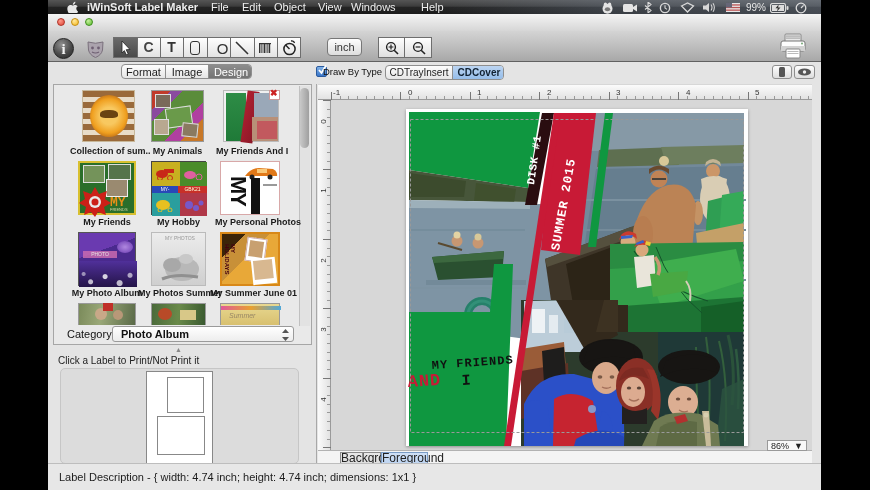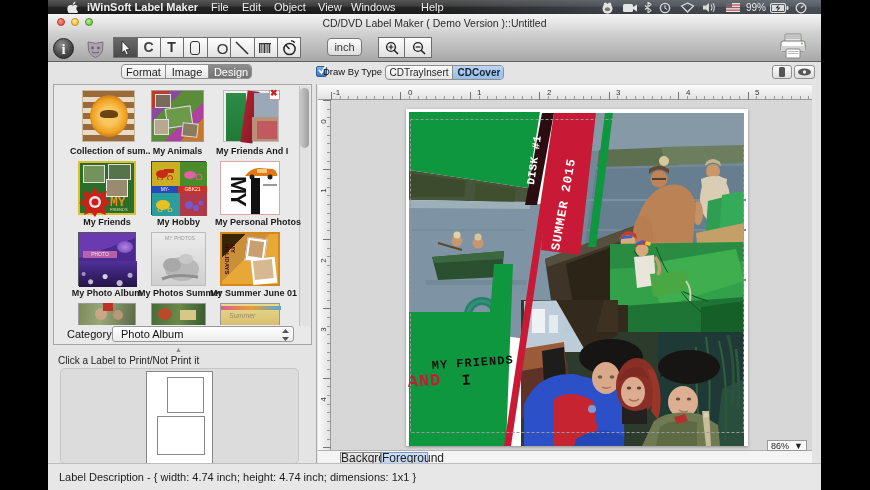--- a/index.html
+++ b/index.html
@@ -100,21 +100,20 @@
             <path d="M6 6 L8.6 3.4" stroke="#ddd" stroke-width="1.2"></path>
           </svg>
     </div>
   </div>
 
   <div id="titlebar">
     <div class="tl" style="left:9px;background:radial-gradient(circle at 35% 30%,#ff9a8a,#dd4538);border:1px solid #b03328;"></div>
     <div class="tl" style="left:23px;background:radial-gradient(circle at 35% 30%,#ffe9a0,#f5b719);border:1px solid #c28d12;"></div>
     <div class="tl" style="left:37px;background:radial-gradient(circle at 35% 30%,#c8f0a0,#59bb2b);border:1px solid #3f8f1e;"></div>
   </div>
-  <div id="wtitle">CD/DVD Label Maker ( Demo Version )::Untitled</div>
 
   <div id="toolbar"></div>
   <div id="toolicons">
 
     <div class="abs" style="left:5px;top:38px;width:21px;height:21px;border-radius:50%;background:radial-gradient(circle at 40% 30%,#909090,#4a4a4a 55%,#262626);border:1px solid #222;"></div>
     <div class="abs" style="left:5px;top:38px;width:21px;height:21px;text-align:center;font-family:'Liberation Serif',serif;font-weight:bold;font-size:15px;color:#f2f2f2;line-height:22px;">i</div>
 
     <svg class="abs" style="left:38px;top:40px;" width="19" height="19" viewBox="0 0 19 19">
           <path d="M2 2 Q9.5 4.5 17 2 L16.5 10 Q15.5 15 9.5 17.5 Q3.5 15 2.5 10 Z" fill="#aba3ad" stroke="#7a707c" stroke-width="1"></path>
           <circle cx="6.5" cy="8" r="1.4" fill="#6e5f72"></circle>
@@ -329,21 +328,21 @@
     <div class="thumb" style="left:103px;top:303px;width:55px;height:22px;border-bottom:none;background:linear-gradient(95deg,#4a6a3a,#6a8a4a 50%,#3a5a30);">
       <div class="abs" style="left:6px;top:4px;width:14px;height:12px;background:#b84a28;border-radius:50%;"></div>
       <div class="abs" style="left:28px;top:6px;width:16px;height:10px;background:#d8c888;"></div>
     </div>
     <div class="thumb" style="left:172px;top:303px;width:60px;height:22px;border-bottom:none;background:linear-gradient(#e8d890,#d8c070);">
       <div class="abs" style="left:0;top:2px;width:60px;height:4px;background:linear-gradient(90deg,#e05a98,#e8a030,#50a8d8);"></div>
       <div class="abs" style="left:8px;top:8px;font-size:7px;color:#986;font-style:italic;">Summer</div>
     </div>
 
     <div class="abs" style="left:19px;top:328px;font-size:11px;color:#111;">Category:</div>
-    <div class="abs" style="left:64px;top:326px;width:182px;height:16px;border:1px solid #9a9a9a;border-radius:3px;background:linear-gradient(#fff,#ededed);font-size:11px;color:#111;line-height:15px;">
+    <div class="abs" style="left:64px;top:326px;width:182px;height:16px;border:1px solid #9a9a9a;border-radius:3px;background:linear-gradient(#fff,#ededed);font-size:11px;color:#111;line-height:15px;font-weight:bold;">
       <span style="padding-left:8px;">Photo Album</span>
       <svg class="abs" style="right:3px;top:2px;" width="9" height="12" viewBox="0 0 9 12">
             <path d="M4.5 0 L8 4 L1 4 Z" fill="#555"></path>
             <path d="M4.5 12 L8 8 L1 8 Z" fill="#555"></path>
           </svg>
     </div>
 
     <div class="abs" style="left:127px;top:346px;font-size:7px;color:#888;">▲</div>
     <div class="abs" style="left:10px;top:355px;font-size:10px;color:#222;">Click a Label to Print/Not Print it</div>
     <div class="abs" style="left:12px;top:368px;width:239px;height:96px;background:#dcdcdc;border:1px solid #c6c6c6;border-radius:5px;">

